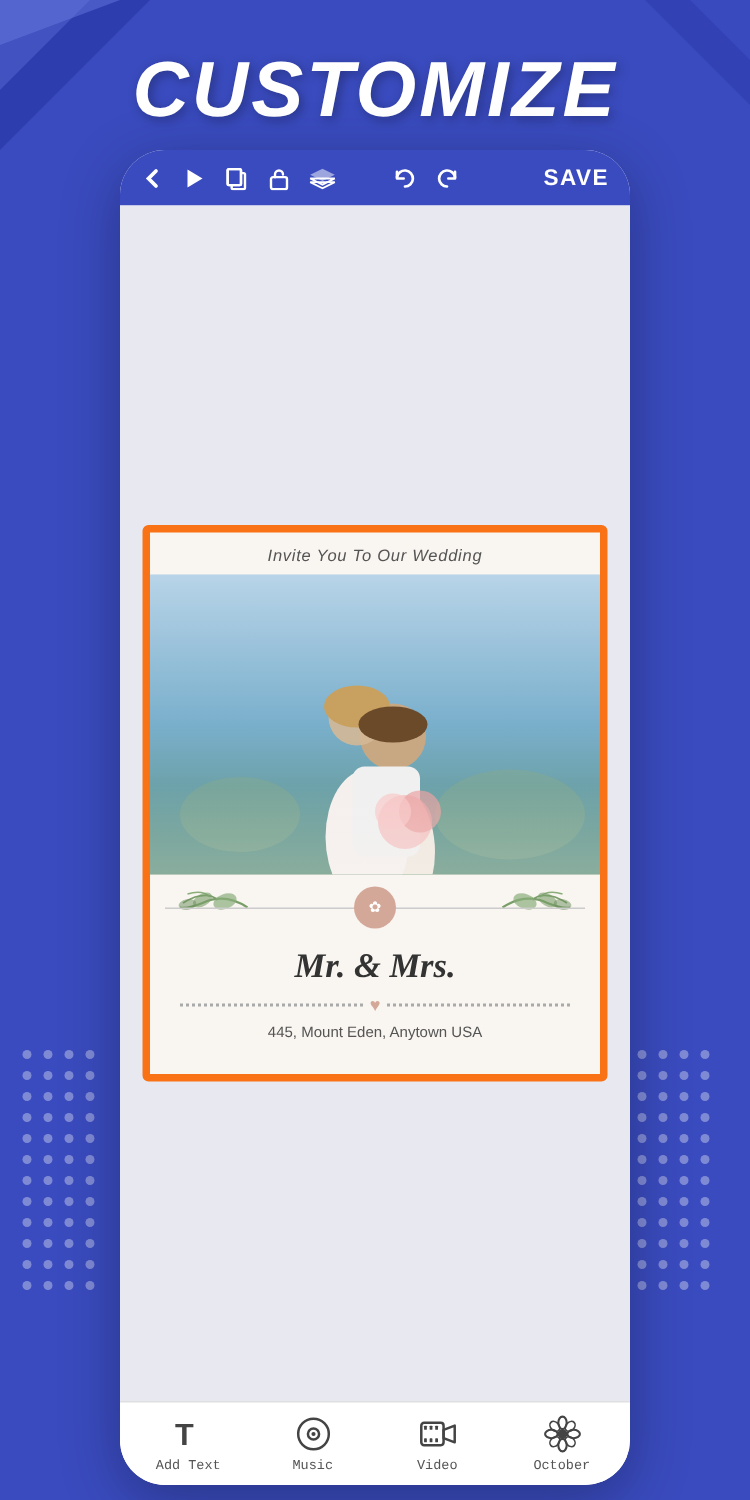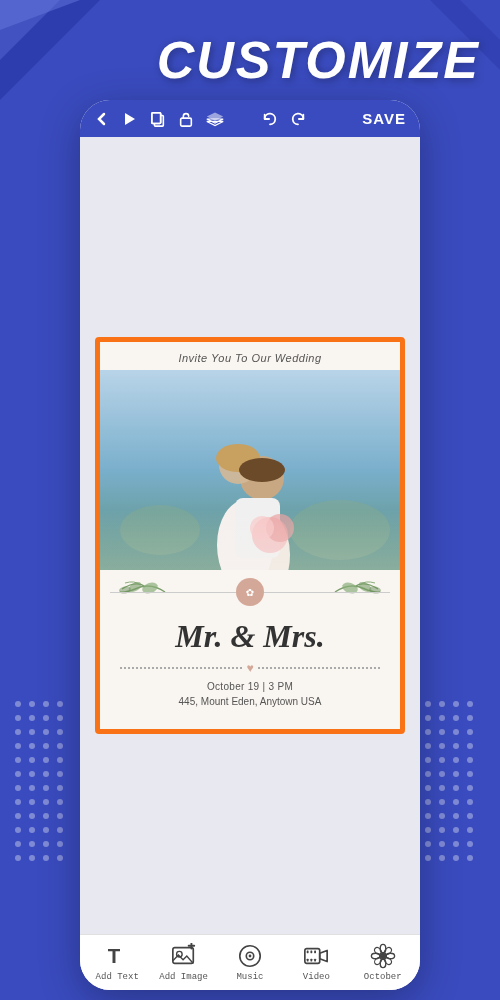--- a/index.html
+++ b/index.html
@@ -32,21 +32,21 @@
       display: flex;
       flex-direction: column;
       align-items: center;
       height: 100%;
     }
 
     
     .title-section {
       width: 100%;
       padding: 30px 20px 10px 20px;
-      text-align: right;
+      text-align: center;
     }
 
     .app-title {
       font-size: 52px;
       font-weight: 900;
       color: #ffffff;
       letter-spacing: 2px;
       text-shadow: 2px 2px 8px rgba(0,0,0,0.3);
       font-style: italic;
     }
@@ -172,21 +172,21 @@
       left: 10px;
       right: 10px;
       height: 1px;
       background: #ccc;
       z-index: 1;
     }
 
     
     .card-names {
       text-align: center;
-      font-size: 32px;
+      font-size: 23px;
       font-weight: bold;
       color: #333;
       padding: 4px 10px 2px;
       font-family: Georgia, serif;
       font-style: italic;
     }
 
     .card-dotted-line {
       display: flex;
       align-items: center;
@@ -499,47 +499,35 @@
         </div>
 
         <div class="card-names">Mr. &amp; Mrs.</div>
 
         <div class="card-dotted-line">
           <div class="dotted-seg"></div>
           <span class="heart-icon">♥</span>
           <div class="dotted-seg"></div>
         </div>
 
-        <div class="card-date">October 19 | 3 PM</div>
 
         <div class="card-address">445, Mount Eden, Anytown USA</div>
 
       </div>
     </div>
 
     <div class="bottom-toolbar">
 
       <div class="bottom-tool">
         <svg class="tool-svg" viewBox="0 0 28 28">
           <text x="4" y="22" font-size="22" font-weight="bold" fill="#444" font-family="Arial">T</text>
         </svg>
         <span class="bottom-tool-label">Add Text</span>
       </div>
 
-      <div class="bottom-tool">
-        <svg class="tool-svg" viewBox="0 0 28 28">
-          <rect x="2" y="5" width="22" height="17" rx="2" fill="none" stroke="#444" stroke-width="1.8"></rect>
-          <circle cx="9" cy="12" r="3" fill="none" stroke="#444" stroke-width="1.5"></circle>
-          <path d="M2 19 L8 13 L13 18 L17 14 L24 22" stroke="#444" stroke-width="1.5" fill="none"></path>
-
-          <rect x="18" y="2" width="8" height="2" rx="1" fill="#444"></rect>
-          <rect x="21" y="-1" width="2" height="8" rx="1" fill="#444"></rect>
-        </svg>
-        <span class="bottom-tool-label">Add Image</span>
-      </div>
 
       <div class="bottom-tool">
         <svg class="tool-svg" viewBox="0 0 28 28">
           <circle cx="14" cy="14" r="11" fill="none" stroke="#444" stroke-width="1.8"></circle>
           <circle cx="14" cy="14" r="4" fill="none" stroke="#444" stroke-width="1.8"></circle>
           <circle cx="14" cy="14" r="1.5" fill="#444"></circle>
         </svg>
         <span class="bottom-tool-label">Music</span>
       </div>
 

